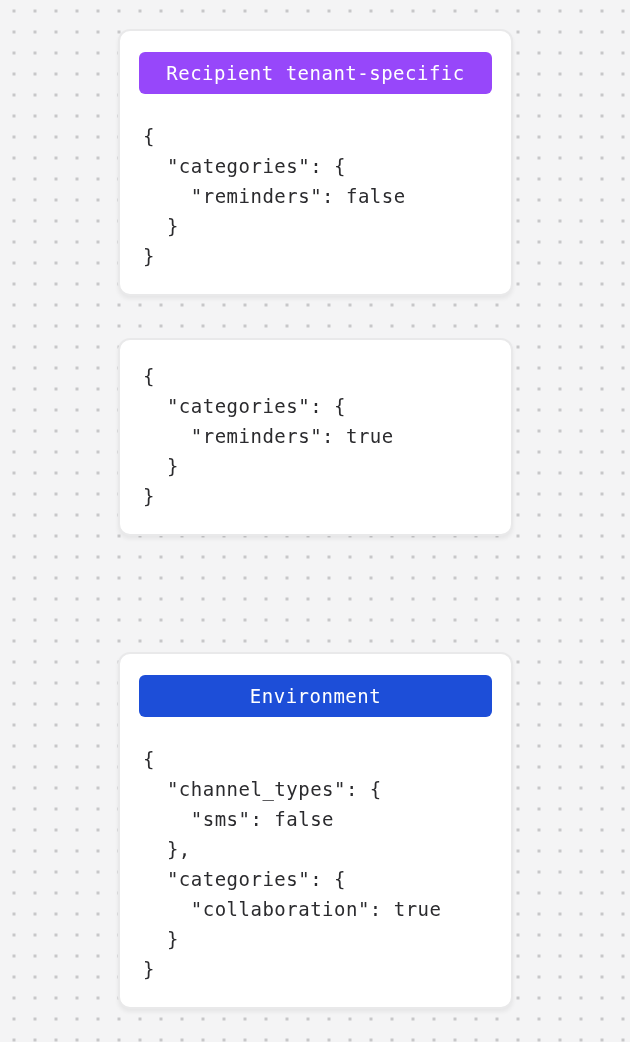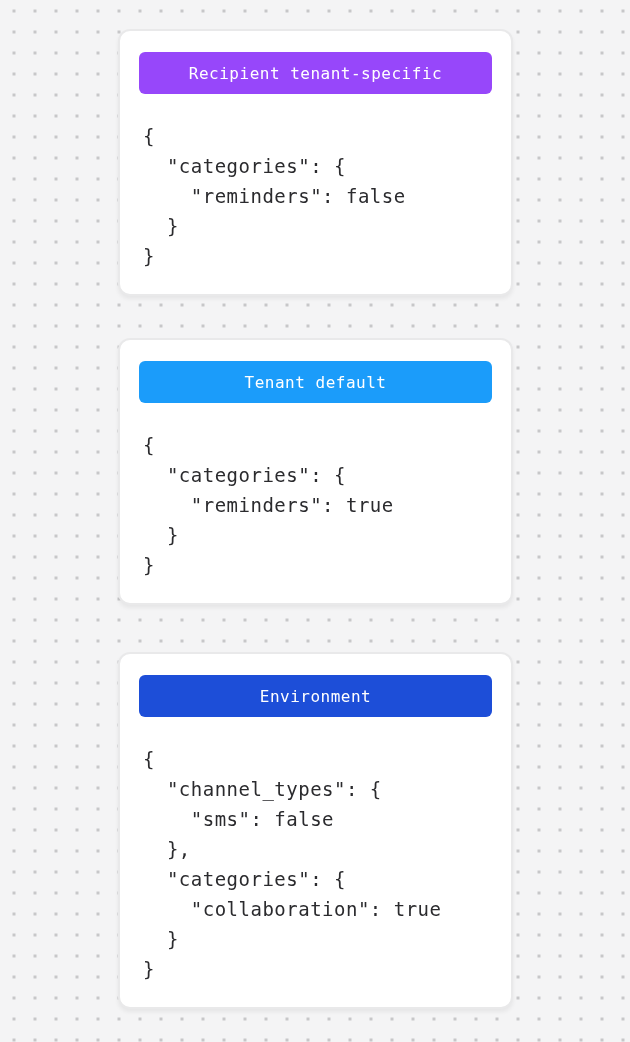--- a/index.html
+++ b/index.html
@@ -34,21 +34,21 @@
   }
   .card-1 { top: 29px; }
   .card-2 { top: 338px; }
   .card-3 { top: 652px; }
   .badge {
     height: 42px;
     border-radius: 6px;
     display: flex;
     align-items: center;
     justify-content: center;
-    font-size: 16px;
+    font-size: 19px;
     letter-spacing: 0.5px;
     font-weight: 500;
     margin-bottom: 27px;
     white-space: nowrap;
   }
   .code {
     margin: 0;
     font-family: inherit;
     font-size: 19px;
     line-height: 30px;
@@ -68,23 +68,20 @@
       <span>Recipient tenant-specific</span>
     </div>
     <pre class="code">{
   "categories": {
     "reminders": false
   }
 }</pre>
   </div>
 
   <div class="card card-2">
-    <div class="badge" style="background-color: rgb(27, 156, 250); color: rgb(255, 255, 255);">
-      <span>Tenant default</span>
-    </div>
     <pre class="code">{
   "categories": {
     "reminders": true
   }
 }</pre>
   </div>
 
   <div class="card card-3">
     <div class="badge" style="background-color: #1d4ed8; color: rgb(255, 255, 255);">
       <span>Environment</span>

